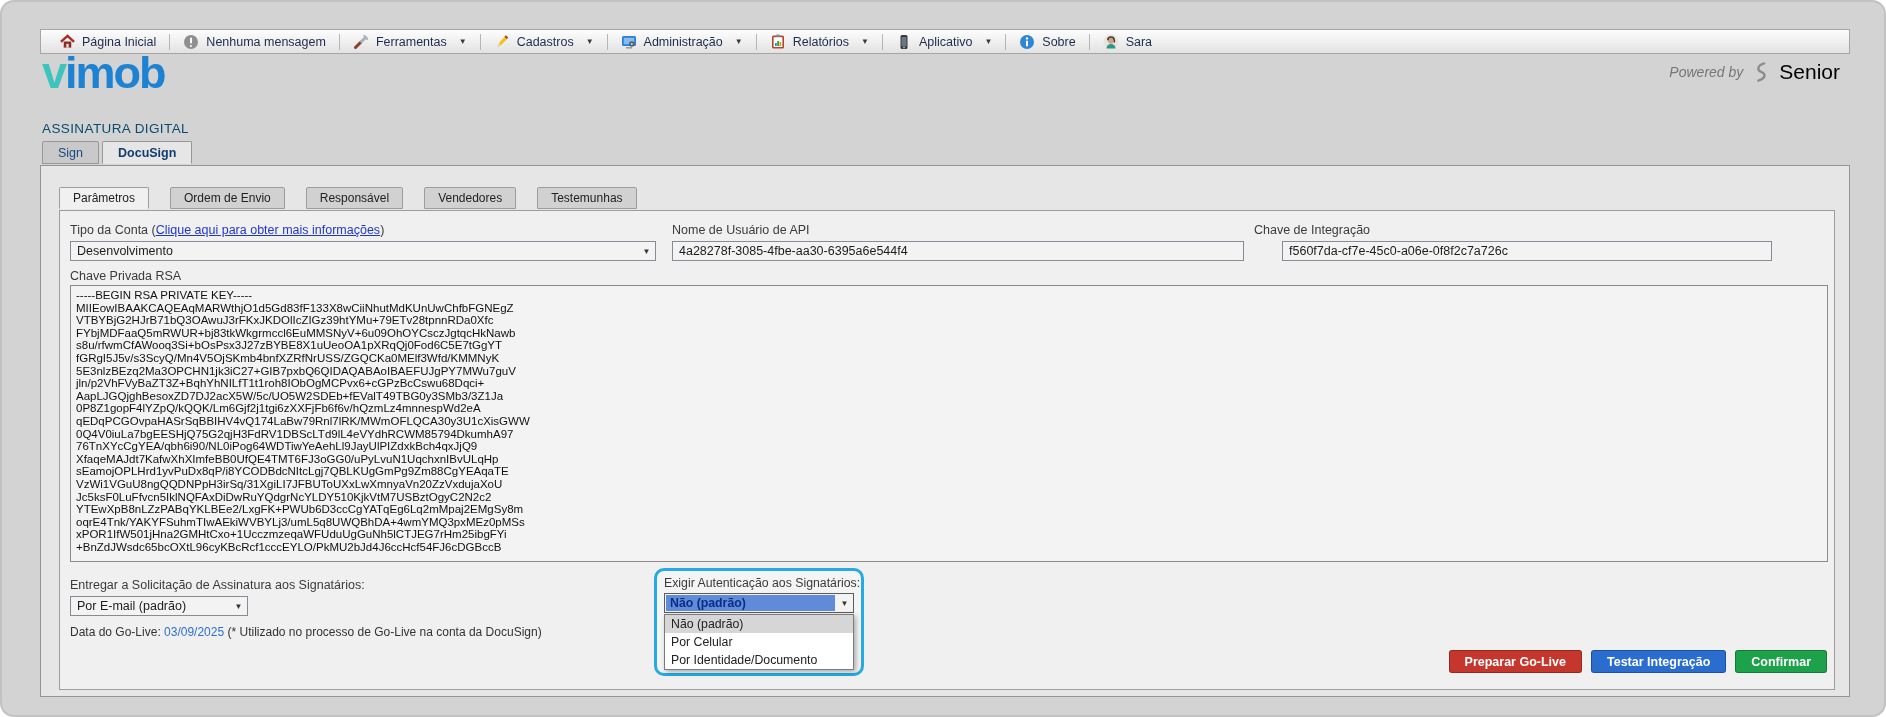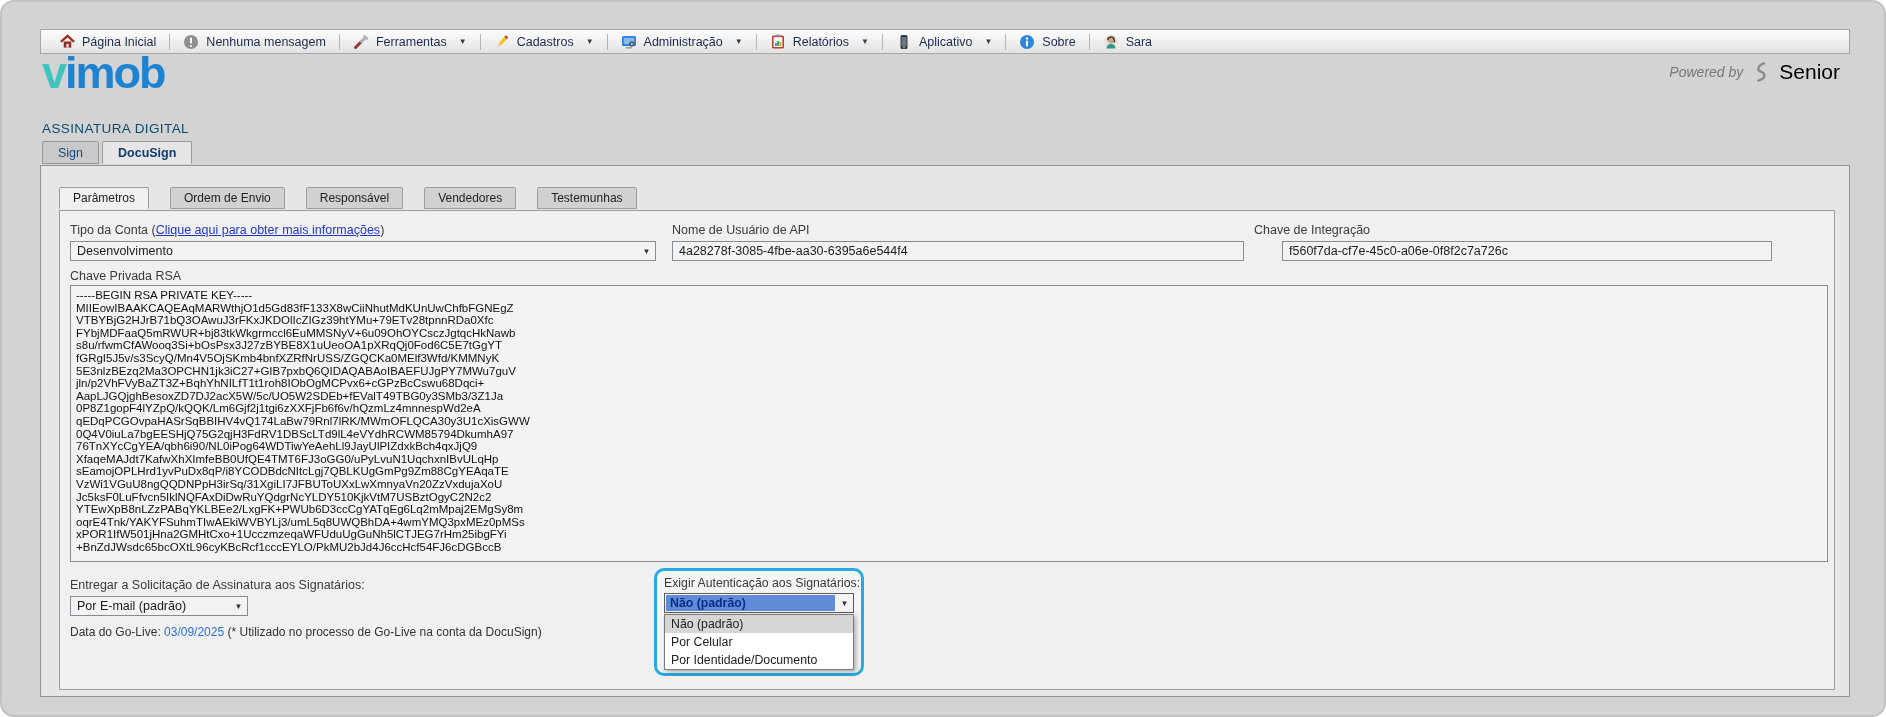--- a/index.html
+++ b/index.html
@@ -312,17 +312,22 @@
           <span class="auth-sel">Não (padrão)</span>
           <span class="combo-btn">▼</span>
         </div>
         <div class="auth-list">
           <div class="auth-opt hl">Não (padrão)</div>
           <div class="auth-opt">Por Celular</div>
           <div class="auth-opt">Por Identidade/Documento</div>
         </div>
       </div>
 
+      <div class="buttons">
+        <button class="btn btn-red">Preparar Go-Live</button>
+        <button class="btn btn-blue">Testar Integração</button>
+        <button class="btn btn-green">Confirmar</button>
+      </div>
 
     </div>
   </div>
 
 </div>
 
 </body></html>

